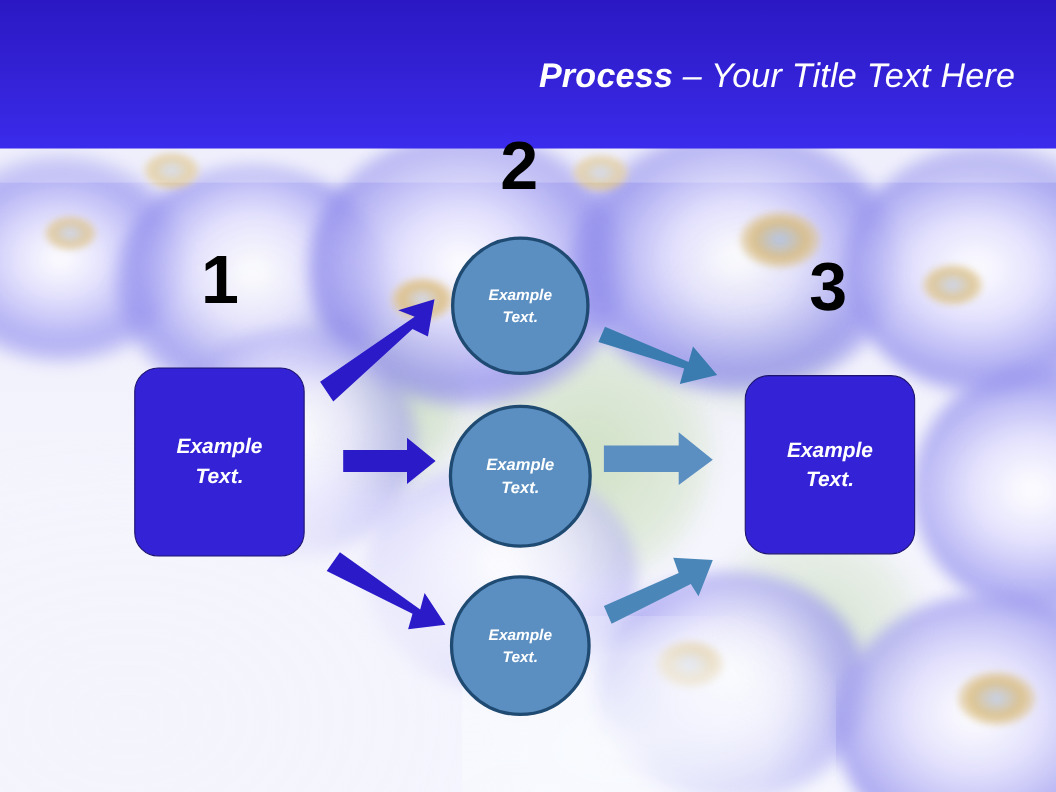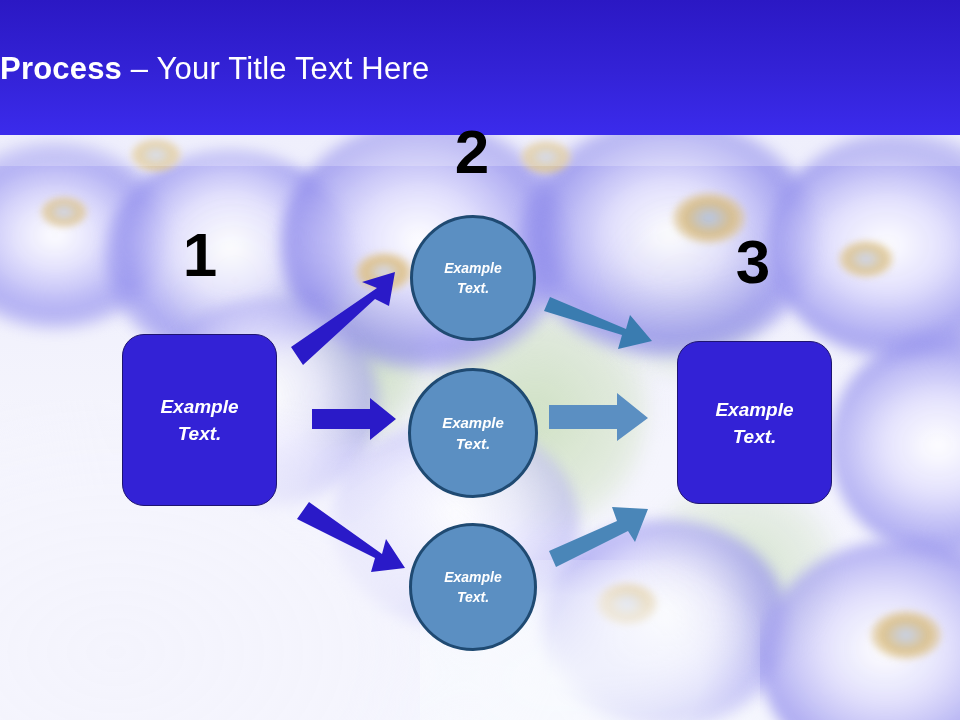--- a/index.html
+++ b/index.html
@@ -120,26 +120,27 @@
   .title-bar {
     position: absolute;
     left: 0; top: 0;
     width: 960px; height: 135px;
     background: linear-gradient(180deg, #2b18c4 0%, #3322d6 52%, #3b2bec 100%);
   }
   .title-text {
     position: absolute;
     left: 0; top: 50px;
     width: 923px;
-    text-align: left;
+    text-align: right;
     color: #ffffff;
     font-size: 31px;
     line-height: 38px;
     letter-spacing: .2px;
     white-space: nowrap;
+    font-style: italic;
   }
   .title-text .t-strong { font-weight: bold; }
   .title-text .t-rest   { font-weight: normal; }
 
   
   .step-num {
     position: absolute;
     color: #000000;
     font-weight: bold;
     font-size: 62px;

